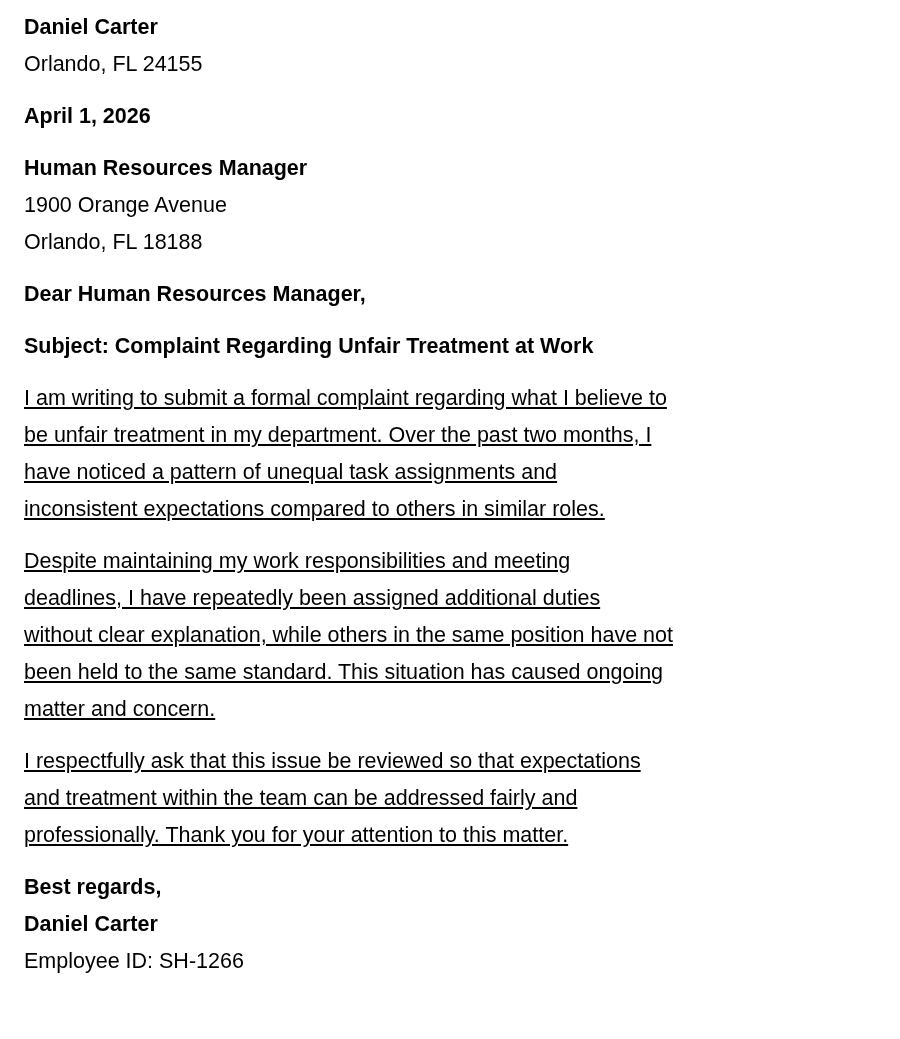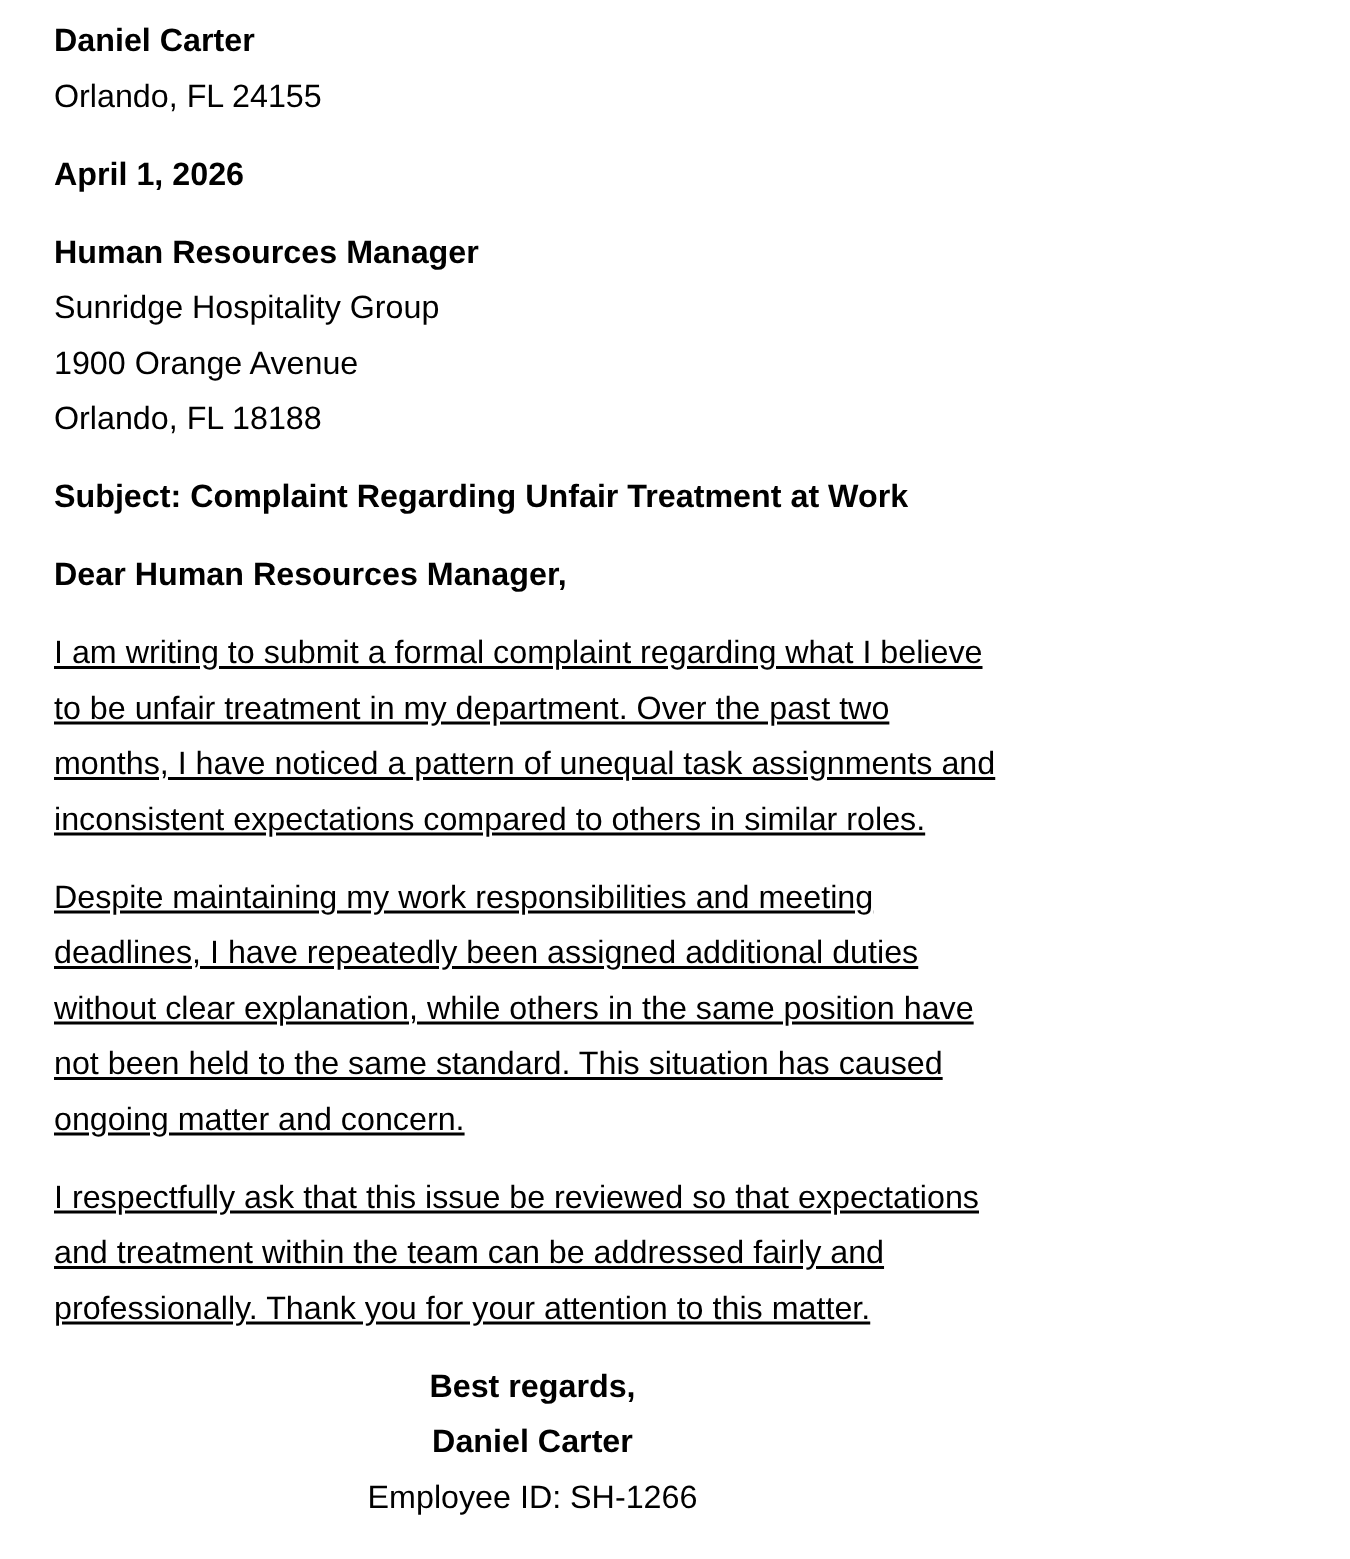--- a/index.html
+++ b/index.html
@@ -12,32 +12,31 @@
     height: 1039px;
     box-sizing: border-box;
     font-family: "Liberation Sans", "DejaVu Sans", sans-serif;
     color: #000000;
     overflow: hidden;
   }
   .page {
     box-sizing: border-box;
     width: 720px;
     height: 1039px;
-    padding: 9px 46px 20px 36px;
+    padding: 9px 46px 20px 24px;
     background: #ffffff;
   }
   .block {
     margin: 0 0 15px 0;
     font-size: 21.5px;
     line-height: 37px;
     font-weight: 400;
   }
   .block:last-child {
     margin-bottom: 0;
-    text-align: center;
   }
   .line {
     display: block;
   }
   .bold {
     font-weight: 700;
   }
   .para {
     max-width: 832px;
     text-decoration: underline;
@@ -52,28 +51,27 @@
     <span class="line bold">Daniel Carter</span>
     <span class="line">Orlando, FL 24155</span>
   </div>
 
   <div class="block">
     <span class="line bold">April 1, 2026</span>
   </div>
 
   <div class="block">
     <span class="line bold">Human Resources Manager</span>
-    <span class="line">Sunridge Hospitality Group</span>
     <span class="line">1900 Orange Avenue</span>
     <span class="line">Orlando, FL 18188</span>
   </div>
 
+  <div class="block bold">Dear Human Resources Manager,</div>
+
   <div class="block bold">Subject: Complaint Regarding Unfair Treatment at Work</div>
-
-  <div class="block bold">Dear Human Resources Manager,</div>
 
   <div class="block para">I am writing to submit a formal complaint regarding what I believe to be unfair treatment in my department. Over the past two months, I have noticed a pattern of unequal task assignments and inconsistent expectations compared to others in similar roles.</div>
 
   <div class="block para">Despite maintaining my work responsibilities and meeting deadlines, I have repeatedly been assigned additional duties without clear explanation, while others in the same position have not been held to the same standard. This situation has caused ongoing matter and concern.</div>
 
   <div class="block para">I respectfully ask that this issue be reviewed so that expectations and treatment within the team can be addressed fairly and professionally. Thank you for your attention to this matter.</div>
 
   <div class="block">
     <span class="line bold">Best regards,</span>
     <span class="line bold">Daniel Carter</span>

